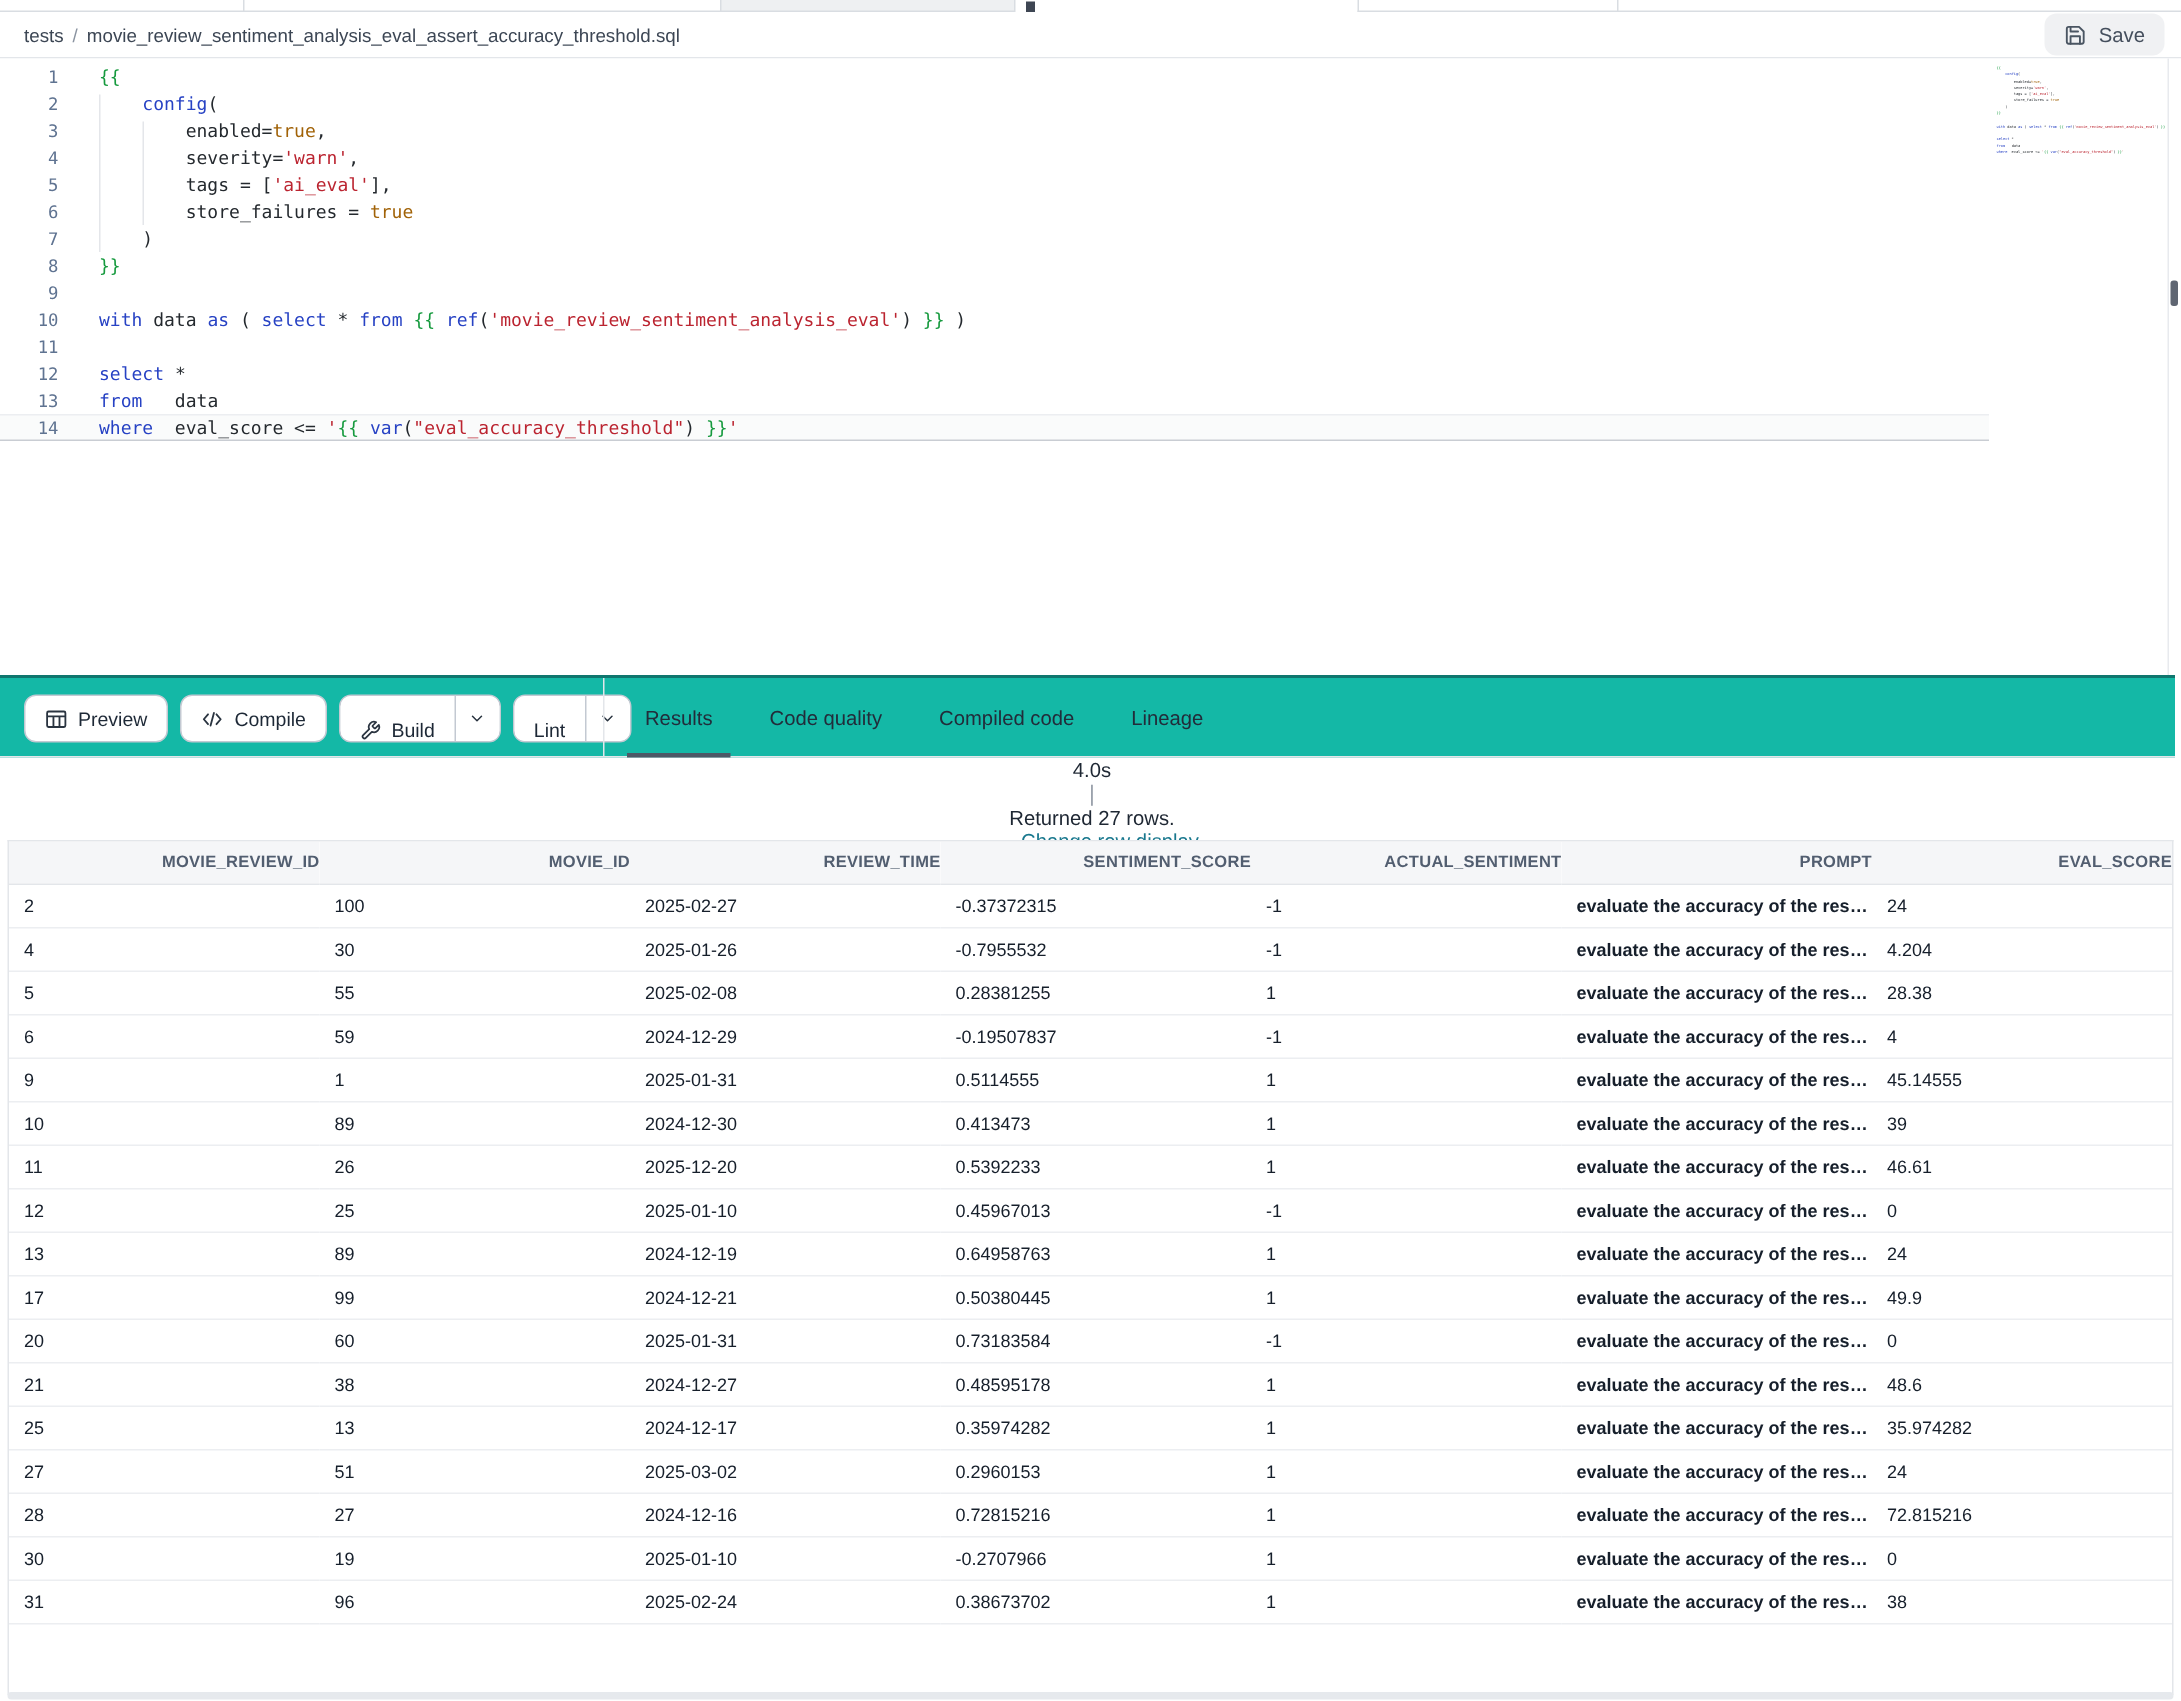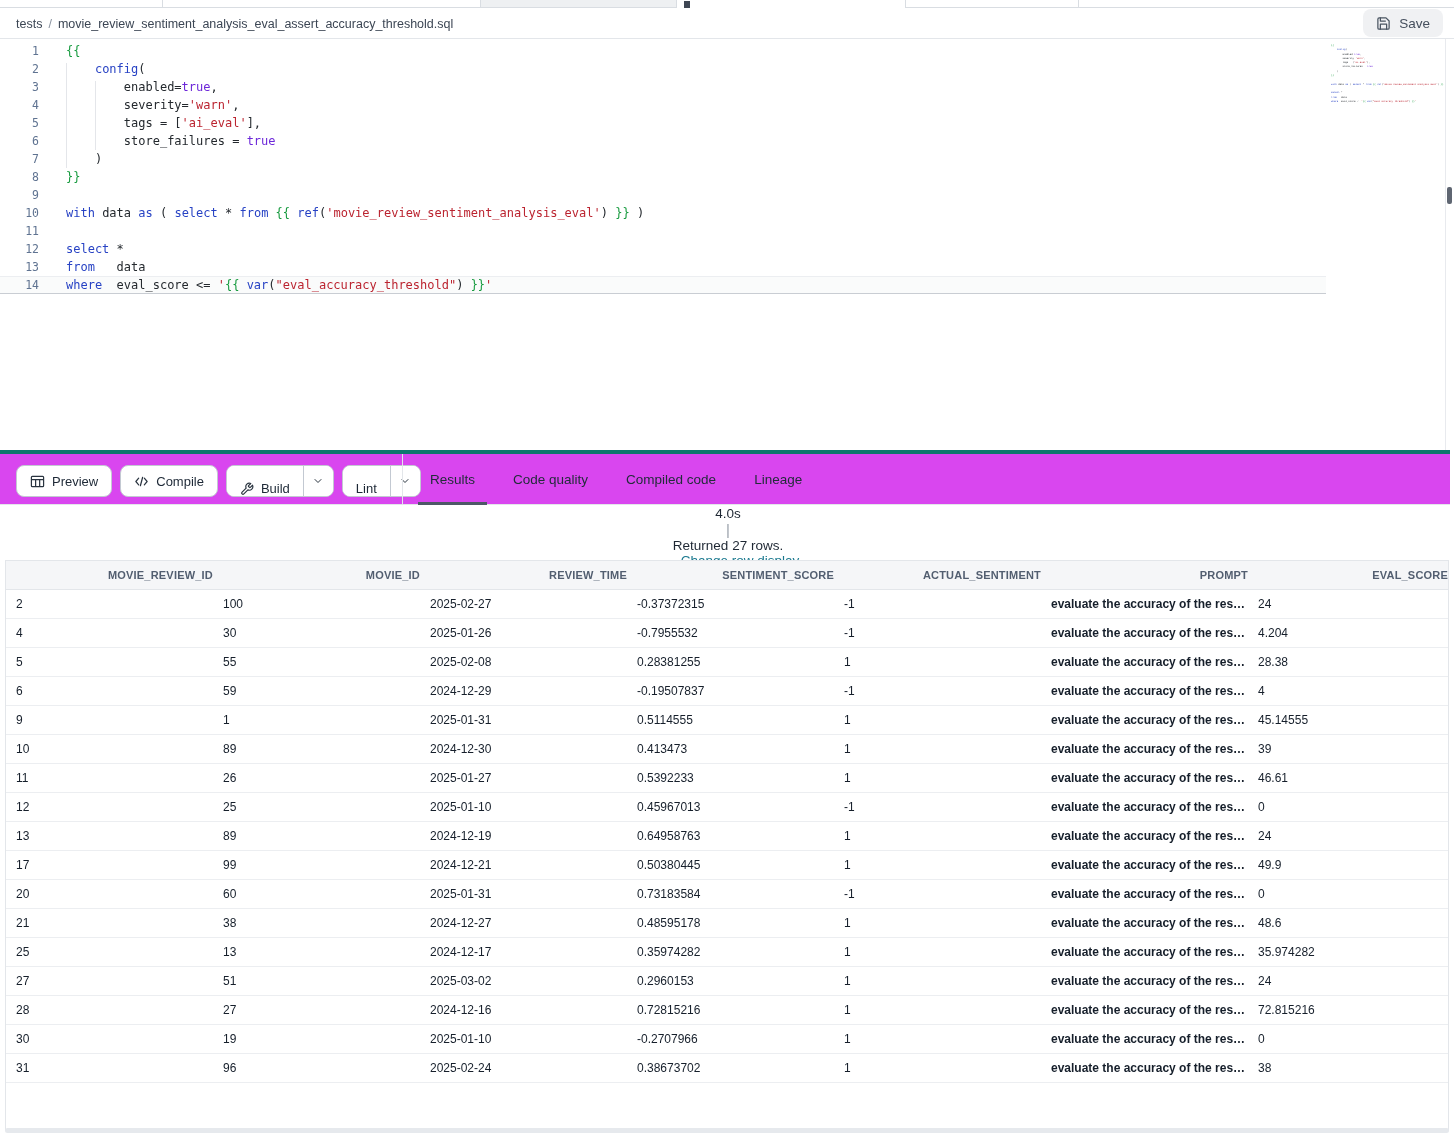--- a/index.html
+++ b/index.html
@@ -28,33 +28,33 @@
   .editor { position:absolute; top:39px; left:0; right:0; height:411px; background:#fff;
     font-family:"DejaVu Sans Mono","Liberation Mono",monospace; font-size:12px; }
   .code-lines { position:absolute; inset:0; padding-top:3px; }
   .ln { display:flex; height:18px; line-height:18px; }
   .ln-num { width:39px; flex:none; text-align:right; color:#5f7391; font-size:11.5px; }
   .ln-code { white-space:pre; padding-left:27px; color:#24292e; }
   .ln.active { width:1326px; background:#fafbfb; box-shadow:inset 0 -1px 0 #c9cdd3, inset 0 1px 0 #eceef1; }
   .tok-k { color:#2742c4; }
   .tok-j { color:#169a3e; }
   .tok-s { color:#bb2430; }
-  .tok-a { color:#6d28d9; }
+  .tok-a { color:#a16207; }
   .tok-p { color:#24292e; }
   .guide { position:absolute; width:1px; background:#e4e6ea; }
   .guide.g1 { left:66px; top:24px; height:105px; }
   .guide.g2 { left:95px; top:42px; height:69px; }
   .minimap { position:absolute; top:5px; right:9px; width:114px; height:64px; overflow:hidden; }
   .mini-ln { height:4.3px; line-height:4.3px; font-size:2.4px; white-space:pre; }
   .v-track { position:absolute; top:0; bottom:0; right:8px; width:1px; background:#e8eaee; }
   .v-thumb { position:absolute; top:148px; right:2px; width:5px; height:17px; background:#5f6672; border-radius:2px; }
 
   
-  .toolbar { position:absolute; top:450px; left:0; right:4px; height:55px; background:#d946ef;
-    border-top:4px solid #0f766e; border-bottom:1px solid #e3e6ea; }
+  .toolbar { position:absolute; top:450px; left:0; right:4px; height:55px; background:#14b8a6;
+    border-top:2px solid #0f766e; border-bottom:1px solid #e3e6ea; }
   .btn-row { position:absolute; left:16px; top:11px; display:flex; gap:8px; }
   .btn, .split { height:32px; }
   .btn { display:flex; align-items:center; gap:7px; padding:0 13px; background:#fff; border:1px solid #c3c9d2;
     border-radius:8px; font-family:inherit; font-size:13px; color:#1d2836; cursor:pointer; }
   .btn svg, .caret svg { stroke:#2a3440; fill:none; }
   .split { display:flex; border:1px solid #c3c9d2; border-radius:8px; overflow:hidden; background:#fff; }
   .split .btn { border:none; border-radius:0; height:30px;align-items:flex-end; }
   .split .caret { width:30px; height:30px; border:none; border-left:1px solid #c3c9d2; background:#fff;
     display:flex; align-items:center; justify-content:center; cursor:pointer; }
   .toolbar-divider { position:absolute; left:402px; top:0; bottom:0; width:1px; background:#e3e6ea; }
@@ -375,21 +375,21 @@
                 <svg class="chev" viewBox="0 0 24 24" stroke-linecap="round" stroke-linejoin="round">
                   <polyline points="9 18 15 12 9 6"></polyline>
                 </svg>
               </div>
             </td>
             <td>39</td>
           </tr>
           <tr>
             <td>11</td>
             <td>26</td>
-            <td>2025-01-27</td>
+            <td>2025-12-20</td>
             <td>0.5392233</td>
             <td>1</td>
             <td>
               <div class="prompt-inner">
                 <span>evaluate the accuracy of the res…</span>
                 <svg class="chev" viewBox="0 0 24 24" stroke-linecap="round" stroke-linejoin="round">
                   <polyline points="9 18 15 12 9 6"></polyline>
                 </svg>
               </div>
             </td>

